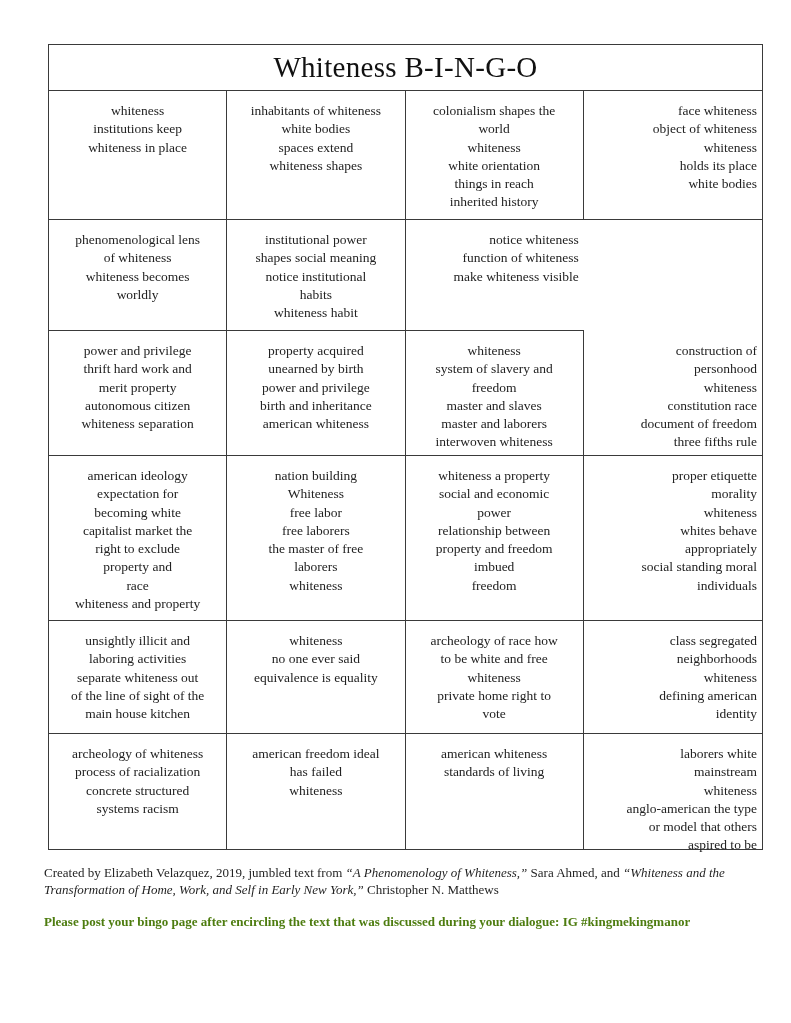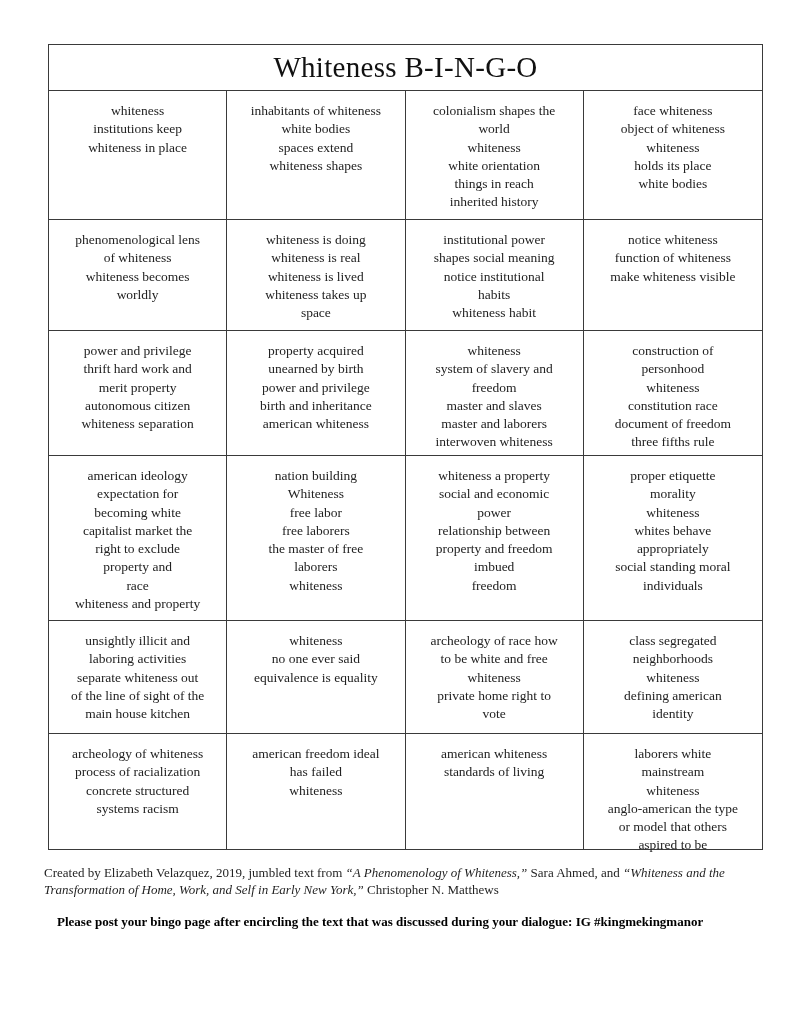--- a/index.html
+++ b/index.html
@@ -42,21 +42,21 @@
     box-sizing: border-box;
     border-right: 1px solid #3a3a3a;
     border-bottom: 1px solid #3a3a3a;
     padding: 11px 5px 0 5px;
     text-align: center;
     font-size: 13.5px;
     line-height: 18.3px;
     white-space: pre-line;
     color: #222222;
   }
-  .cell:last-child { border-right: none; }
+  .cell:last-child { border-right: none; text-align: right; }
   .grid-row:last-child .cell { border-bottom: none; }
   .r1 .cell { height: 129px; }
   .r2 .cell { height: 111px; }
   .r3 .cell { height: 125px; }
   .r4 .cell { height: 165px; }
   .r5 .cell { height: 113px; }
   .r6 .cell { height: 115px; }
   .credits {
     position: absolute;
     left: 44px;
@@ -67,22 +67,21 @@
     color: #1f1f1f;
   }
   .instruction {
     position: absolute;
     left: 44px;
     top: 914px;
     width: 706px;
     font-size: 13px;
     font-weight: bold;
     line-height: 16px;
-    color: #000000;
-    margin-left: 13px;
+    color: #4d7c0f;
   }
 </style>
 </head>
 <body>
 
 <div class="sheet">
 
   <div class="bingo-table">
 
     <div class="title-row">Whiteness B-I-N-G-O</div>
@@ -106,25 +105,20 @@
 whiteness
 holds its place
 white bodies</div>
     </div>
 
     <div class="grid-row r2">
       <div class="cell">phenomenological lens
 of whiteness
 whiteness becomes
 worldly</div>
-      <div class="cell">whiteness is doing
-whiteness is real
-whiteness is lived
-whiteness takes up
-space</div>
       <div class="cell">institutional power
 shapes social meaning
 notice institutional
 habits
 whiteness habit</div>
       <div class="cell">notice whiteness
 function of whiteness
 make whiteness visible</div>
     </div>
 

